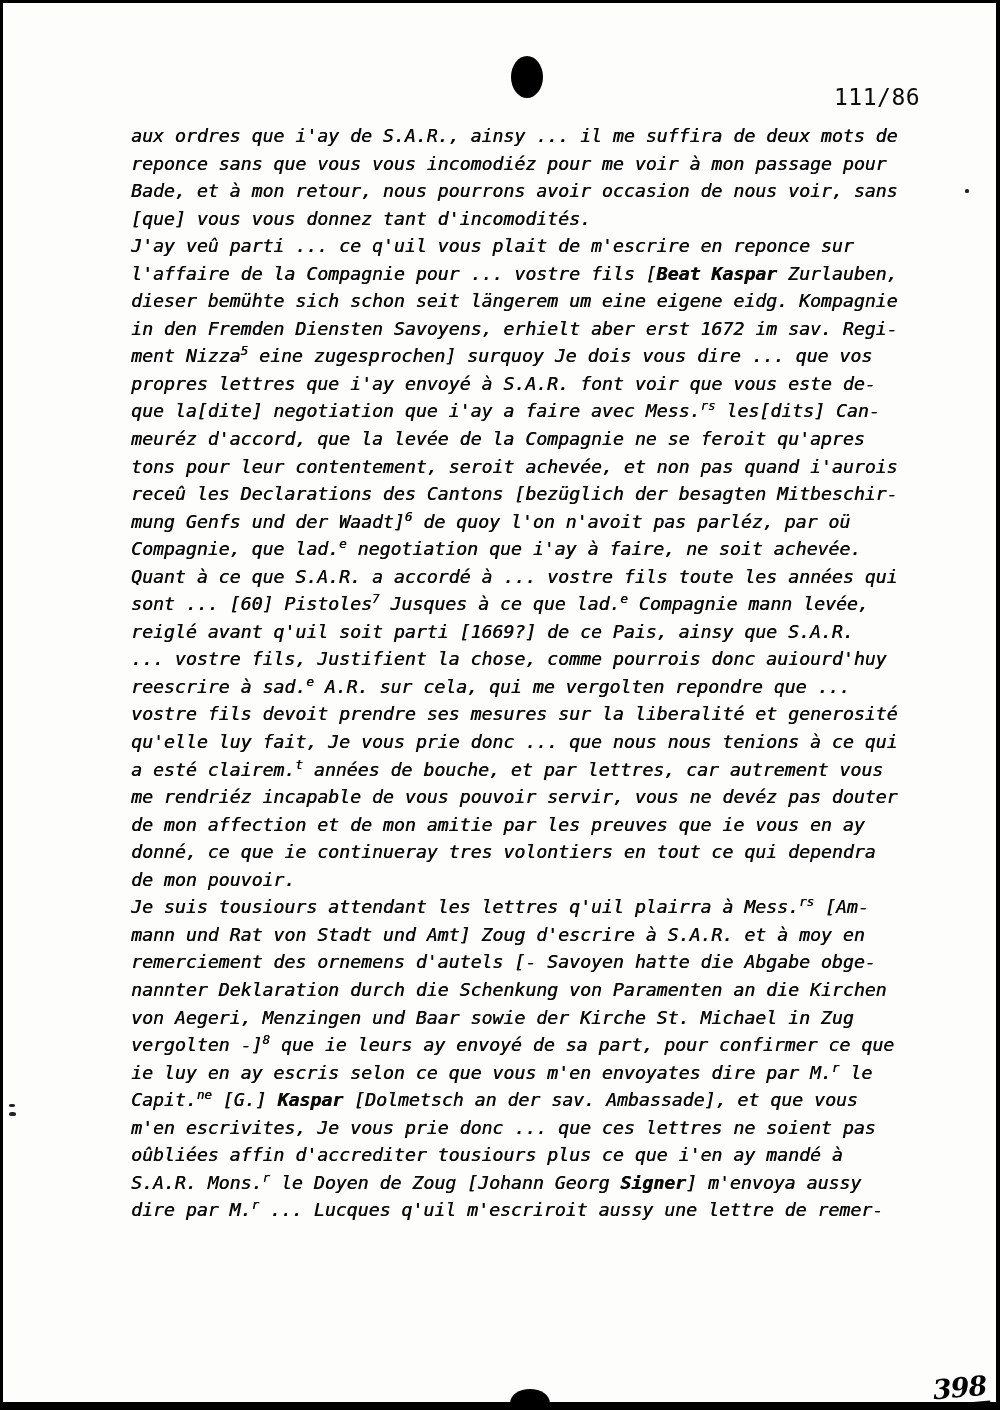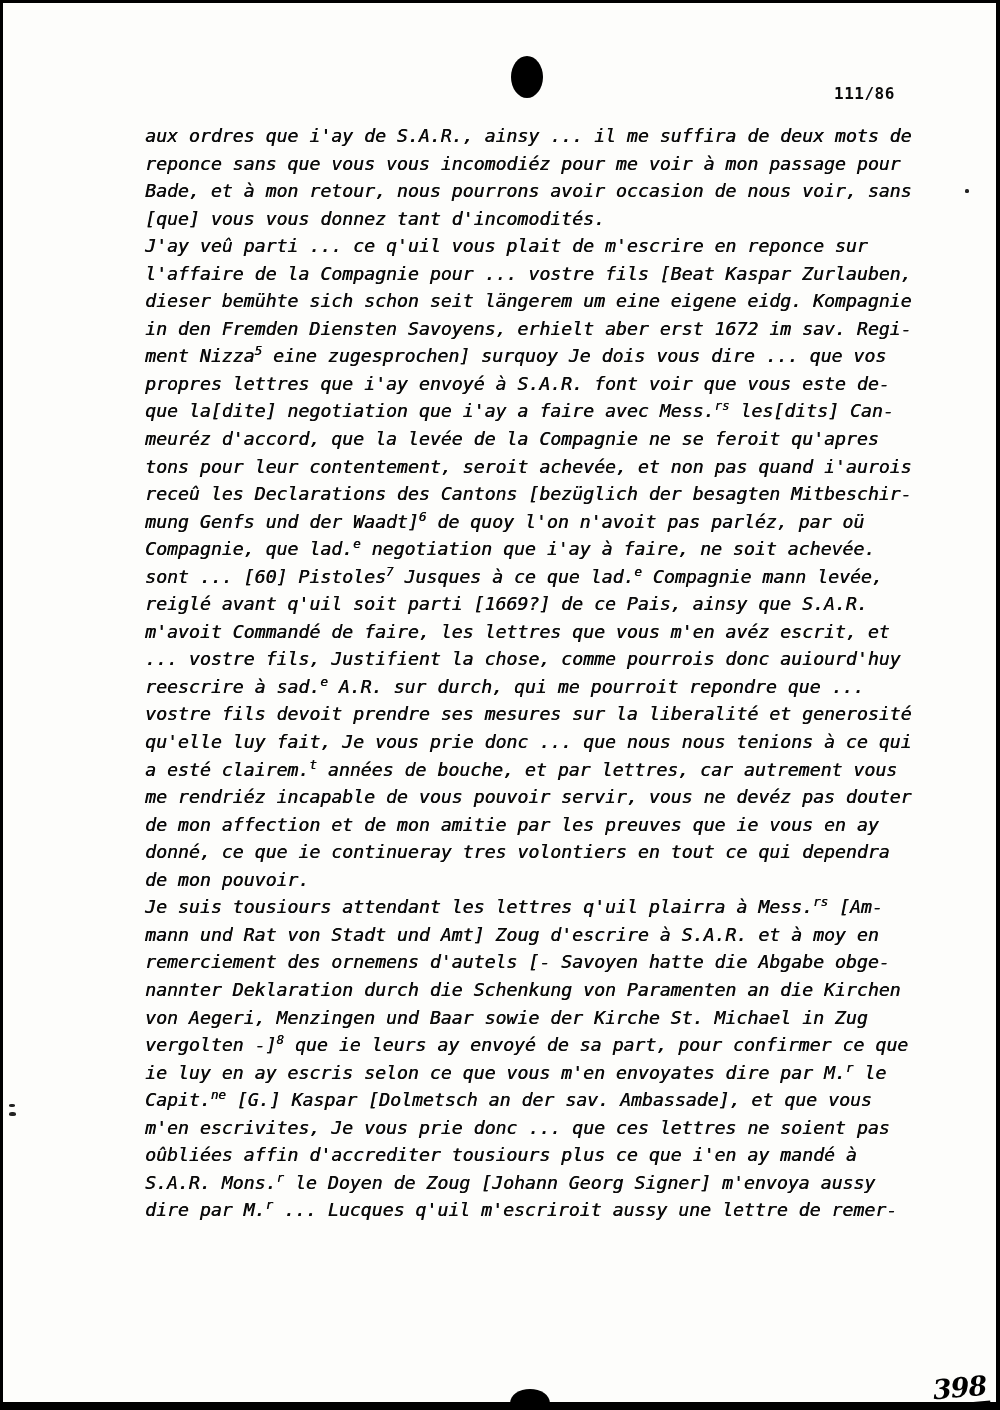--- a/index.html
+++ b/index.html
@@ -28,35 +28,35 @@
     width: 40px; height: 28px; background: #000; border-radius: 50%;
   }
   .speck { position: absolute; background: #222; border-radius: 40%; }
   .speck-a { left: 9px;   top: 1104px; width: 6px; height: 3px; }
   .speck-b { left: 9px;   top: 1112px; width: 7px; height: 4px; }
   .speck-c { left: 965px; top: 189px;  width: 4px; height: 4px; }
 
   
   .header-number {
     position: absolute; left: 834px; top: 84px;
-    font-size: 16px; font-weight: bold; font-style: normal;
+    font-size: 23px; font-weight: normal; font-style: normal;
     letter-spacing: 0.5px; white-space: pre;
   }
 
   
   .body-text {
-    position: absolute; left: 145px; top: 122px; width: 790px;
+    position: absolute; left: 131px; top: 122px; width: 790px;
     font-size: 18.2px; font-style: italic; line-height: 27.55px;
     text-shadow: 0.45px 0 0 currentColor;
   }
   .line { white-space: pre; }
   .sup {
     font-size: 12.5px; position: relative; top: -7px; line-height: 0;
   }
-  .b { font-weight: normal; }
+  .b { font-weight: bold; }
 
   
   .footer-number {
     position: absolute; left: 932px; top: 1372px;
     font-family: "DejaVu Serif", serif; font-style: italic; font-weight: bold;
     font-size: 27px; letter-spacing: -1px; color: #000;
     transform: rotate(-5deg);
     border-bottom: 2.5px solid #000; padding: 0 3px 0 1px;
   }
 </style>
@@ -88,25 +88,25 @@
       <div class="line"><span>dieser bemühte sich schon seit längerem um eine eigene eidg. Kompagnie</span></div>
       <div class="line"><span>in den Fremden Diensten Savoyens, erhielt aber erst 1672 im sav. Regi-</span></div>
       <div class="line"><span>ment Nizza</span><span class="sup">5</span><span> eine zugesprochen] surquoy Je dois vous dire ... que vos</span></div>
       <div class="line"><span>propres lettres que i'ay envoyé à S.A.R. font voir que vous este de-</span></div>
       <div class="line"><span>que la[dite] negotiation que i'ay a faire avec Mess.</span><span class="sup">rs</span><span> les[dits] Can-</span></div>
       <div class="line"><span>meuréz d'accord, que la levée de la Compagnie ne se feroit qu'apres</span></div>
       <div class="line"><span>tons pour leur contentement, seroit achevée, et non pas quand i'aurois</span></div>
       <div class="line"><span>receû les Declarations des Cantons [bezüglich der besagten Mitbeschir-</span></div>
       <div class="line"><span>mung Genfs und der Waadt]</span><span class="sup">6</span><span> de quoy l'on n'avoit pas parléz, par oü</span></div>
       <div class="line"><span>Compagnie, que lad.</span><span class="sup">e</span><span> negotiation que i'ay à faire, ne soit achevée.</span></div>
+      <div class="line"><span>Quant à ce que S.A.R. a accordé à ... vostre fils toute les années qui</span></div>
       <div class="line"><span>sont ... [60] Pistoles</span><span class="sup">7</span><span> Jusques à ce que lad.</span><span class="sup">e</span><span> Compagnie mann levée,</span></div>
       <div class="line"><span>reiglé avant q'uil soit parti [1669?] de ce Pais, ainsy que S.A.R.</span></div>
-      <div class="line"><span>m'avoit Commandé de faire, les lettres que vous m'en avéz escrit, et</span></div>
       <div class="line"><span>... vostre fils, Justifient la chose, comme pourrois donc auiourd'huy</span></div>
-      <div class="line"><span>reescrire à sad.</span><span class="sup">e</span><span> A.R. sur durch, qui me pourroit repondre que ...</span></div>
+      <div class="line"><span>reescrire à sad.</span><span class="sup">e</span><span> A.R. sur cela, qui me vergolten repondre que ...</span></div>
       <div class="line"><span>vostre fils devoit prendre ses mesures sur la liberalité et generosité</span></div>
       <div class="line"><span>qu'elle luy fait, Je vous prie donc ... que nous nous tenions à ce qui</span></div>
       <div class="line"><span>a esté clairem.</span><span class="sup">t</span><span> années de bouche, et par lettres, car autrement vous</span></div>
       <div class="line"><span>me rendriéz incapable de vous pouvoir servir, vous ne devéz pas douter</span></div>
       <div class="line"><span>de mon affection et de mon amitie par les preuves que ie vous en ay</span></div>
       <div class="line"><span>donné, ce que ie continueray tres volontiers en tout ce qui dependra</span></div>
       <div class="line"><span>de mon pouvoir.</span></div>
       <div class="line"><span>Je suis tousiours attendant les lettres q'uil plairra à Mess.</span><span class="sup">rs</span><span> [Am-</span></div>
       <div class="line"><span>mann und Rat von Stadt und Amt] Zoug d'escrire à S.A.R. et à moy en</span></div>
       <div class="line"><span>remerciement des ornemens d'autels [- Savoyen hatte die Abgabe obge-</span></div>

